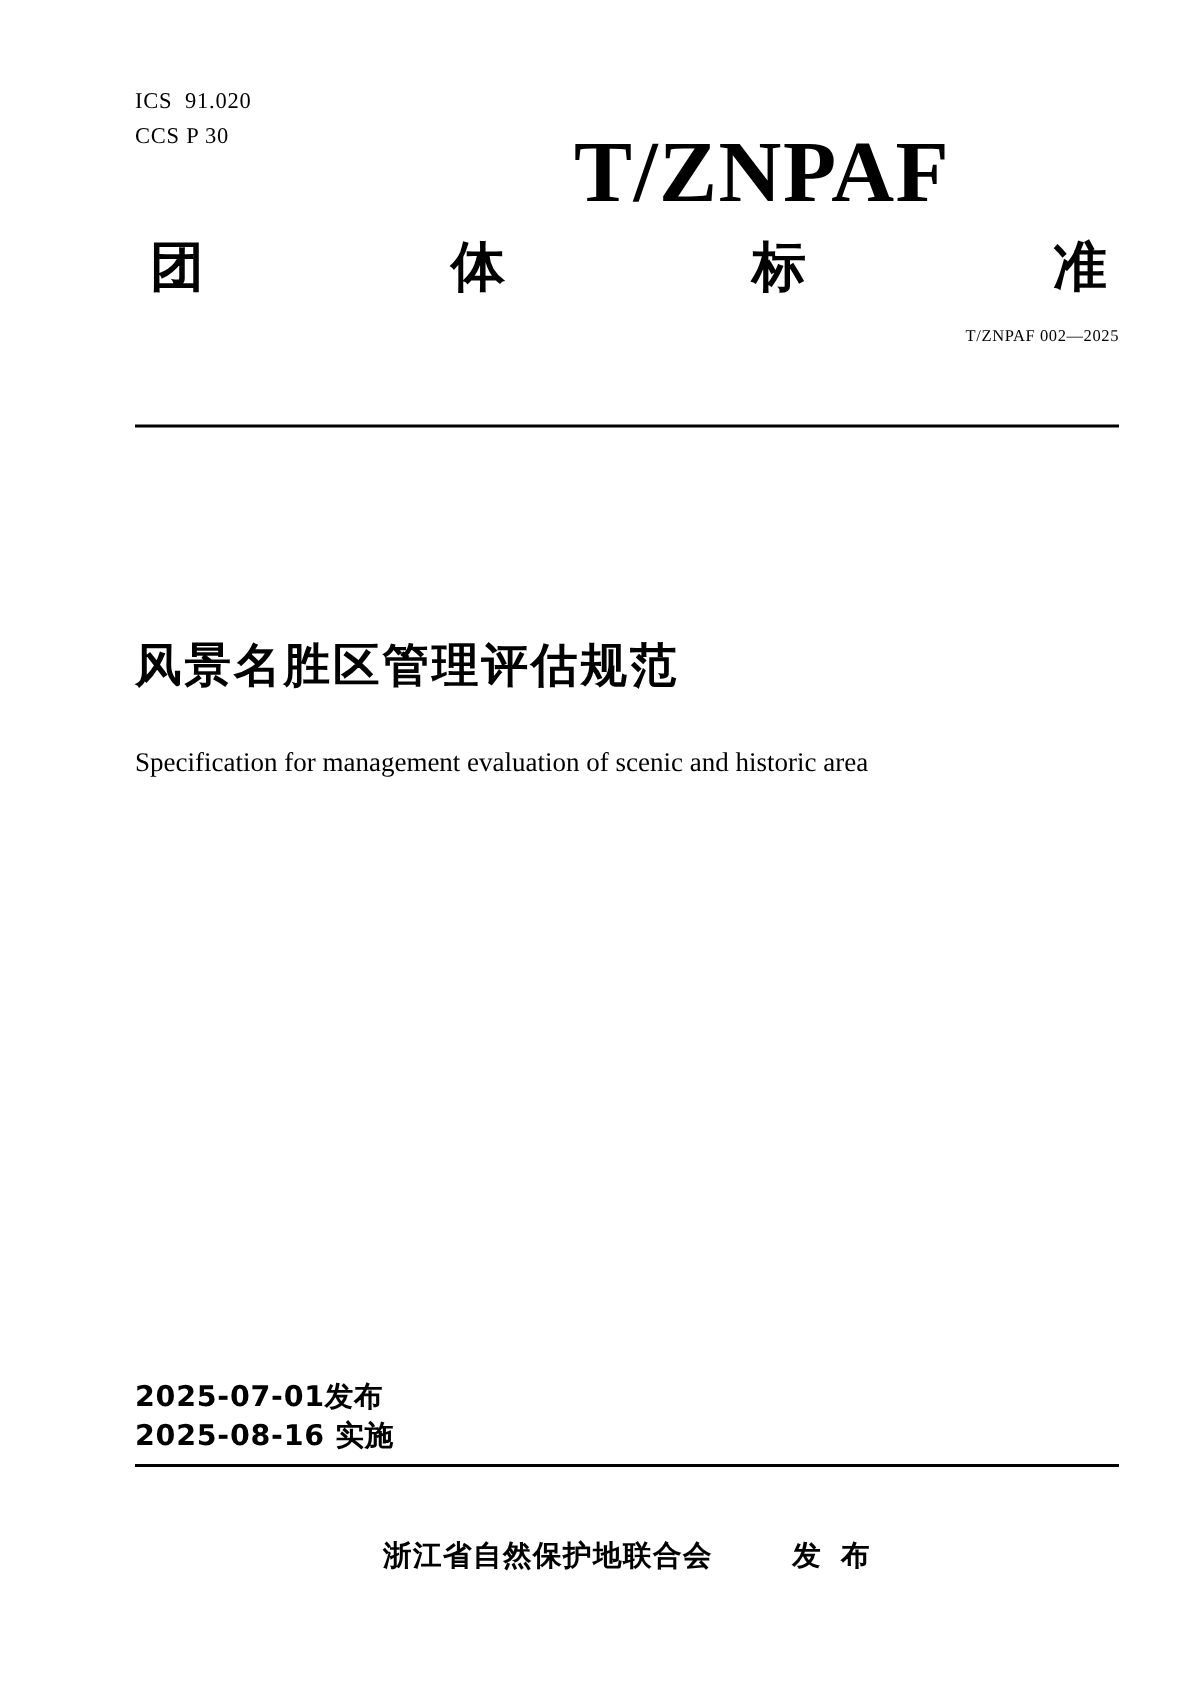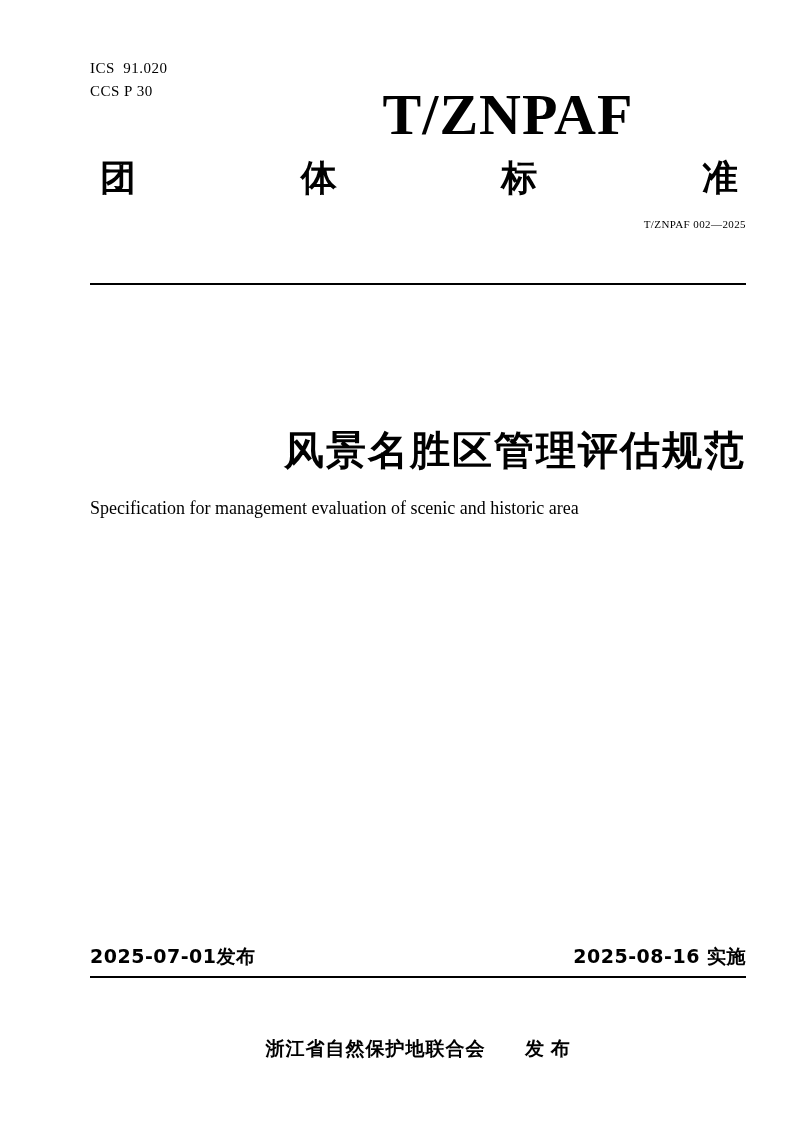--- a/index.html
+++ b/index.html
@@ -78,24 +78,24 @@
     left: 0;
     right: 0;
     top: 255px;
     border-top: 2px solid #000;
   }
   .doc-title-cn {
     position: absolute;
     left: 0;
     right: 0;
     top: 395px;
-    text-align: right;
+    text-align: left;
     font-family: "DejaVu Sans", sans-serif;
     font-weight: bold;
-    font-size: 40px;
+    font-size: 31px;
     letter-spacing: 2px;
   }
   .doc-title-en {
     position: absolute;
     left: 0;
     right: 0;
     top: 470px;
     text-align: left;
     font-family: "Liberation Serif", serif;
     font-size: 18px;
@@ -104,35 +104,36 @@
     position: absolute;
     left: 0;
     right: 0;
     bottom: 118px;
     display: flex;
     justify-content: space-between;
     font-family: "DejaVu Sans", sans-serif;
     font-weight: bold;
     font-size: 19px;
     letter-spacing: 0.5px;
+    flex-direction: column;
   }
   .footer-rule {
     position: absolute;
     left: 0;
     right: 0;
     bottom: 110px;
     border-top: 2px solid #000;
   }
   .publisher {
     position: absolute;
     left: 0;
     right: 0;
-    bottom: 26px;
+    bottom: 38px;
     text-align: center;
-    font-family: Liberation Serif, serif;
+    font-family: Liberation Mono, monospace;
     font-weight: bold;
     font-size: 19px;
     letter-spacing: 1px;
   }
   .publisher .gap {
     display: inline-block;
     width: 28px;
   }
 </style>
 </head>

